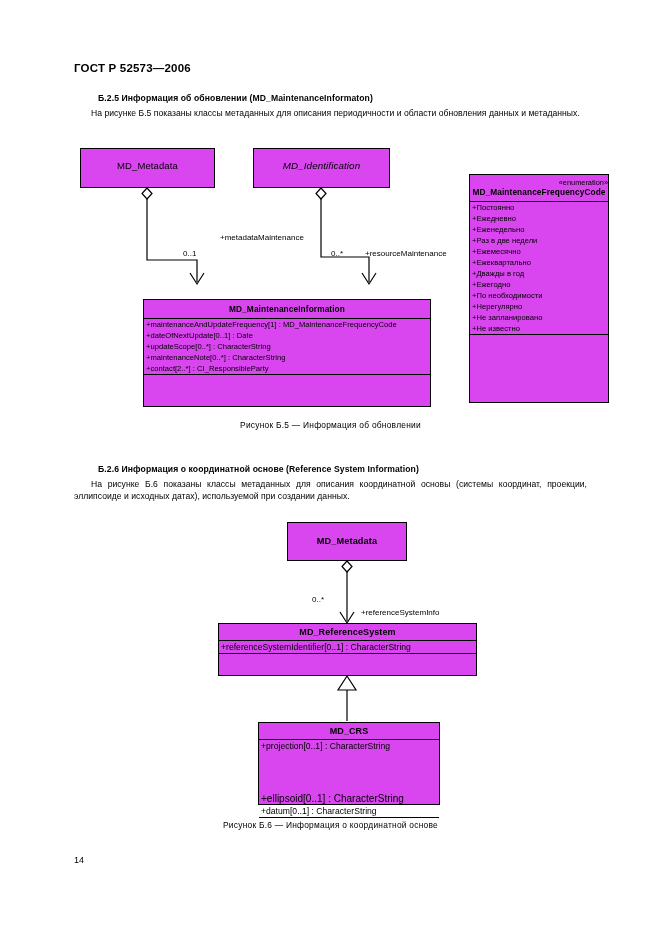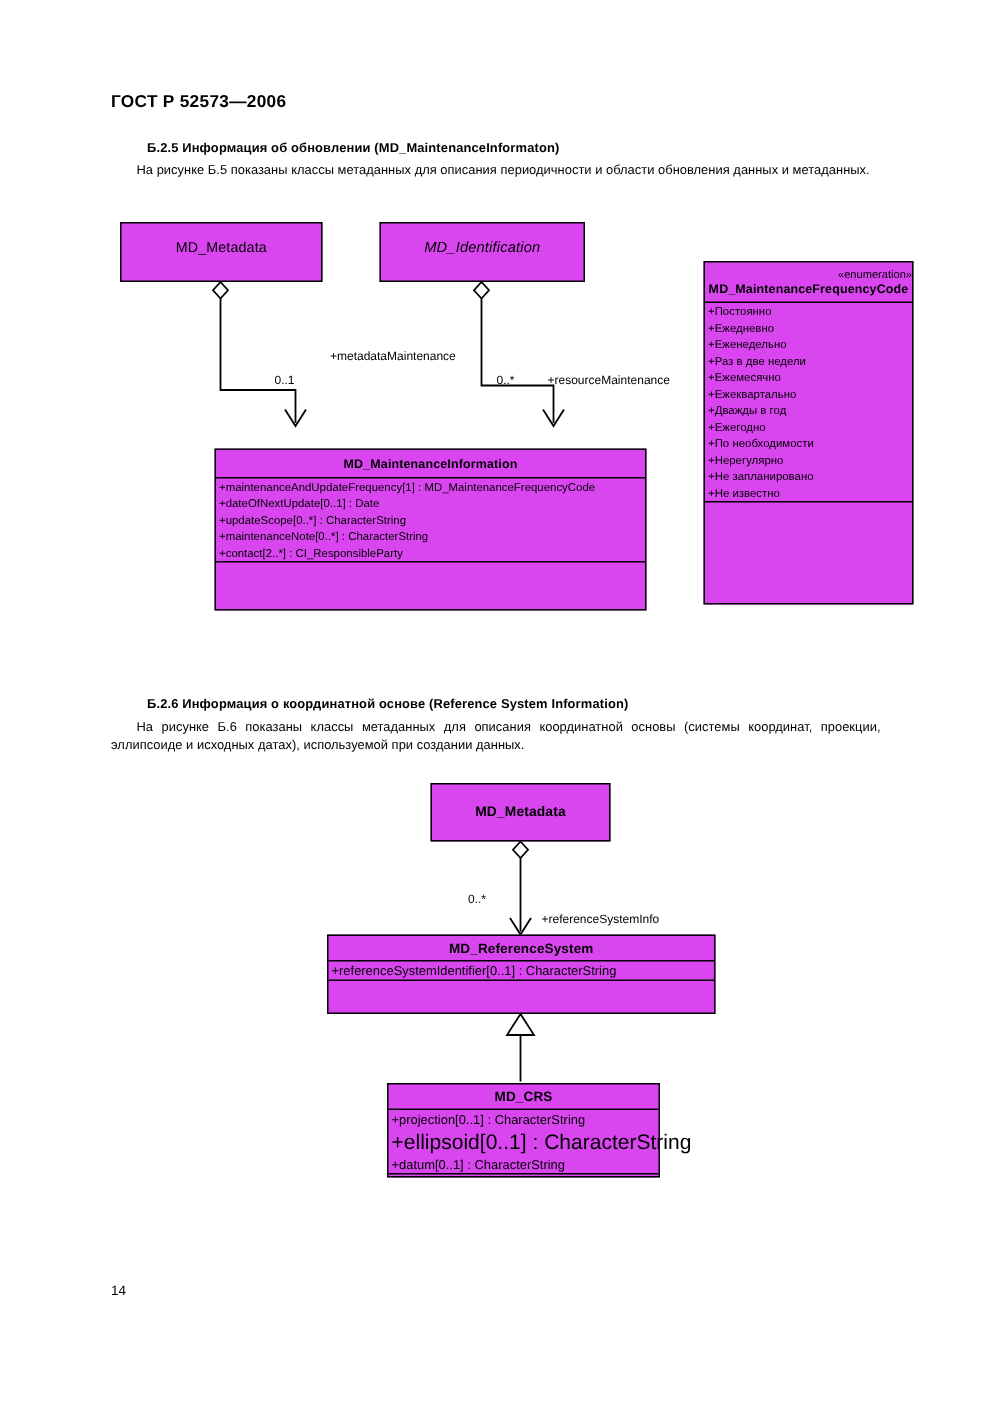--- a/index.html
+++ b/index.html
@@ -174,20 +174,21 @@
       <div class="uml-attr">+Дважды в год</div>
       <div class="uml-attr">+Ежегодно</div>
       <div class="uml-attr">+По необходимости</div>
       <div class="uml-attr">+Нерегулярно</div>
       <div class="uml-attr">+Не запланировано</div>
       <div class="uml-attr">+Не известно</div>
     </div>
     <div class="uml-compartment uml-empty"></div>
   </div>
 
+  <div class="fig-caption" style="top:420px;">Рисунок Б.5 — Информация об обновлении</div>
 
   <div class="sec-heading" style="left:98px; top:464px;">Б.2.6  Информация о координатной основе (Reference System Information)</div>
 
   <div class="para" style="left:74px; top:478px; width:513px;"><span class="indent"></span><span>На рисунке Б.6 показаны классы метаданных для описания координатной основы (системы координат, проекции, эллипсоиде и исходных датах), используемой при создании данных.</span></div>
 
   <svg class="lines">
 
     <line x1="347" y1="572" x2="347" y2="621" stroke="#000" stroke-width="1.2"></line>
     <polygon points="347,561 352,566.5 347,572 342,566.5" fill="#fff" stroke="#000" stroke-width="1.2"></polygon>
     <polyline points="340,612 347,623 354,612" fill="none" stroke="#000" stroke-width="1.2"></polyline>
@@ -204,26 +205,27 @@
   </div>
 
   <div class="uml-box" style="left:218px; top:623px; width:259px; height:53px;">
     <div class="uml-title" style="font-size:9px; padding:3px 2px;">MD_ReferenceSystem</div>
     <div class="uml-compartment">
       <div class="uml-attr" style="font-size:8.6px;">+referenceSystemIdentifier[0..1] : CharacterString</div>
     </div>
     <div class="uml-compartment uml-empty" style="height:15px;"></div>
   </div>
 
-  <div class="uml-box" style="left:258px; top:722px; width:182px; height:63px;">
+  <div class="uml-box" style="left:258px; top:722px; width:182px; height:83px;">
     <div class="uml-title" style="font-size:9px; padding:3px 2px;">MD_CRS</div>
     <div class="uml-compartment">
       <div class="uml-attr" style="font-size:8.6px;">+projection[0..1] : CharacterString</div>
-      <div class="uml-attr" style="font-size:14px;">+ellipsoid[0..1] : CharacterString</div>
+      <div class="uml-attr" style="font-size:10px;margin-top:40px;">+ellipsoid[0..1] : CharacterString</div>
       <div class="uml-attr" style="font-size:8.6px;">+datum[0..1] : CharacterString</div>
     </div>
     <div class="uml-compartment uml-empty" style="height:17px;"></div>
   </div>
 
+  <div class="fig-caption" style="top:820px;">Рисунок Б.6 — Информация о координатной основе</div>
 
   <div class="page-number">14</div>
 
 </div>
 
 </body></html>

